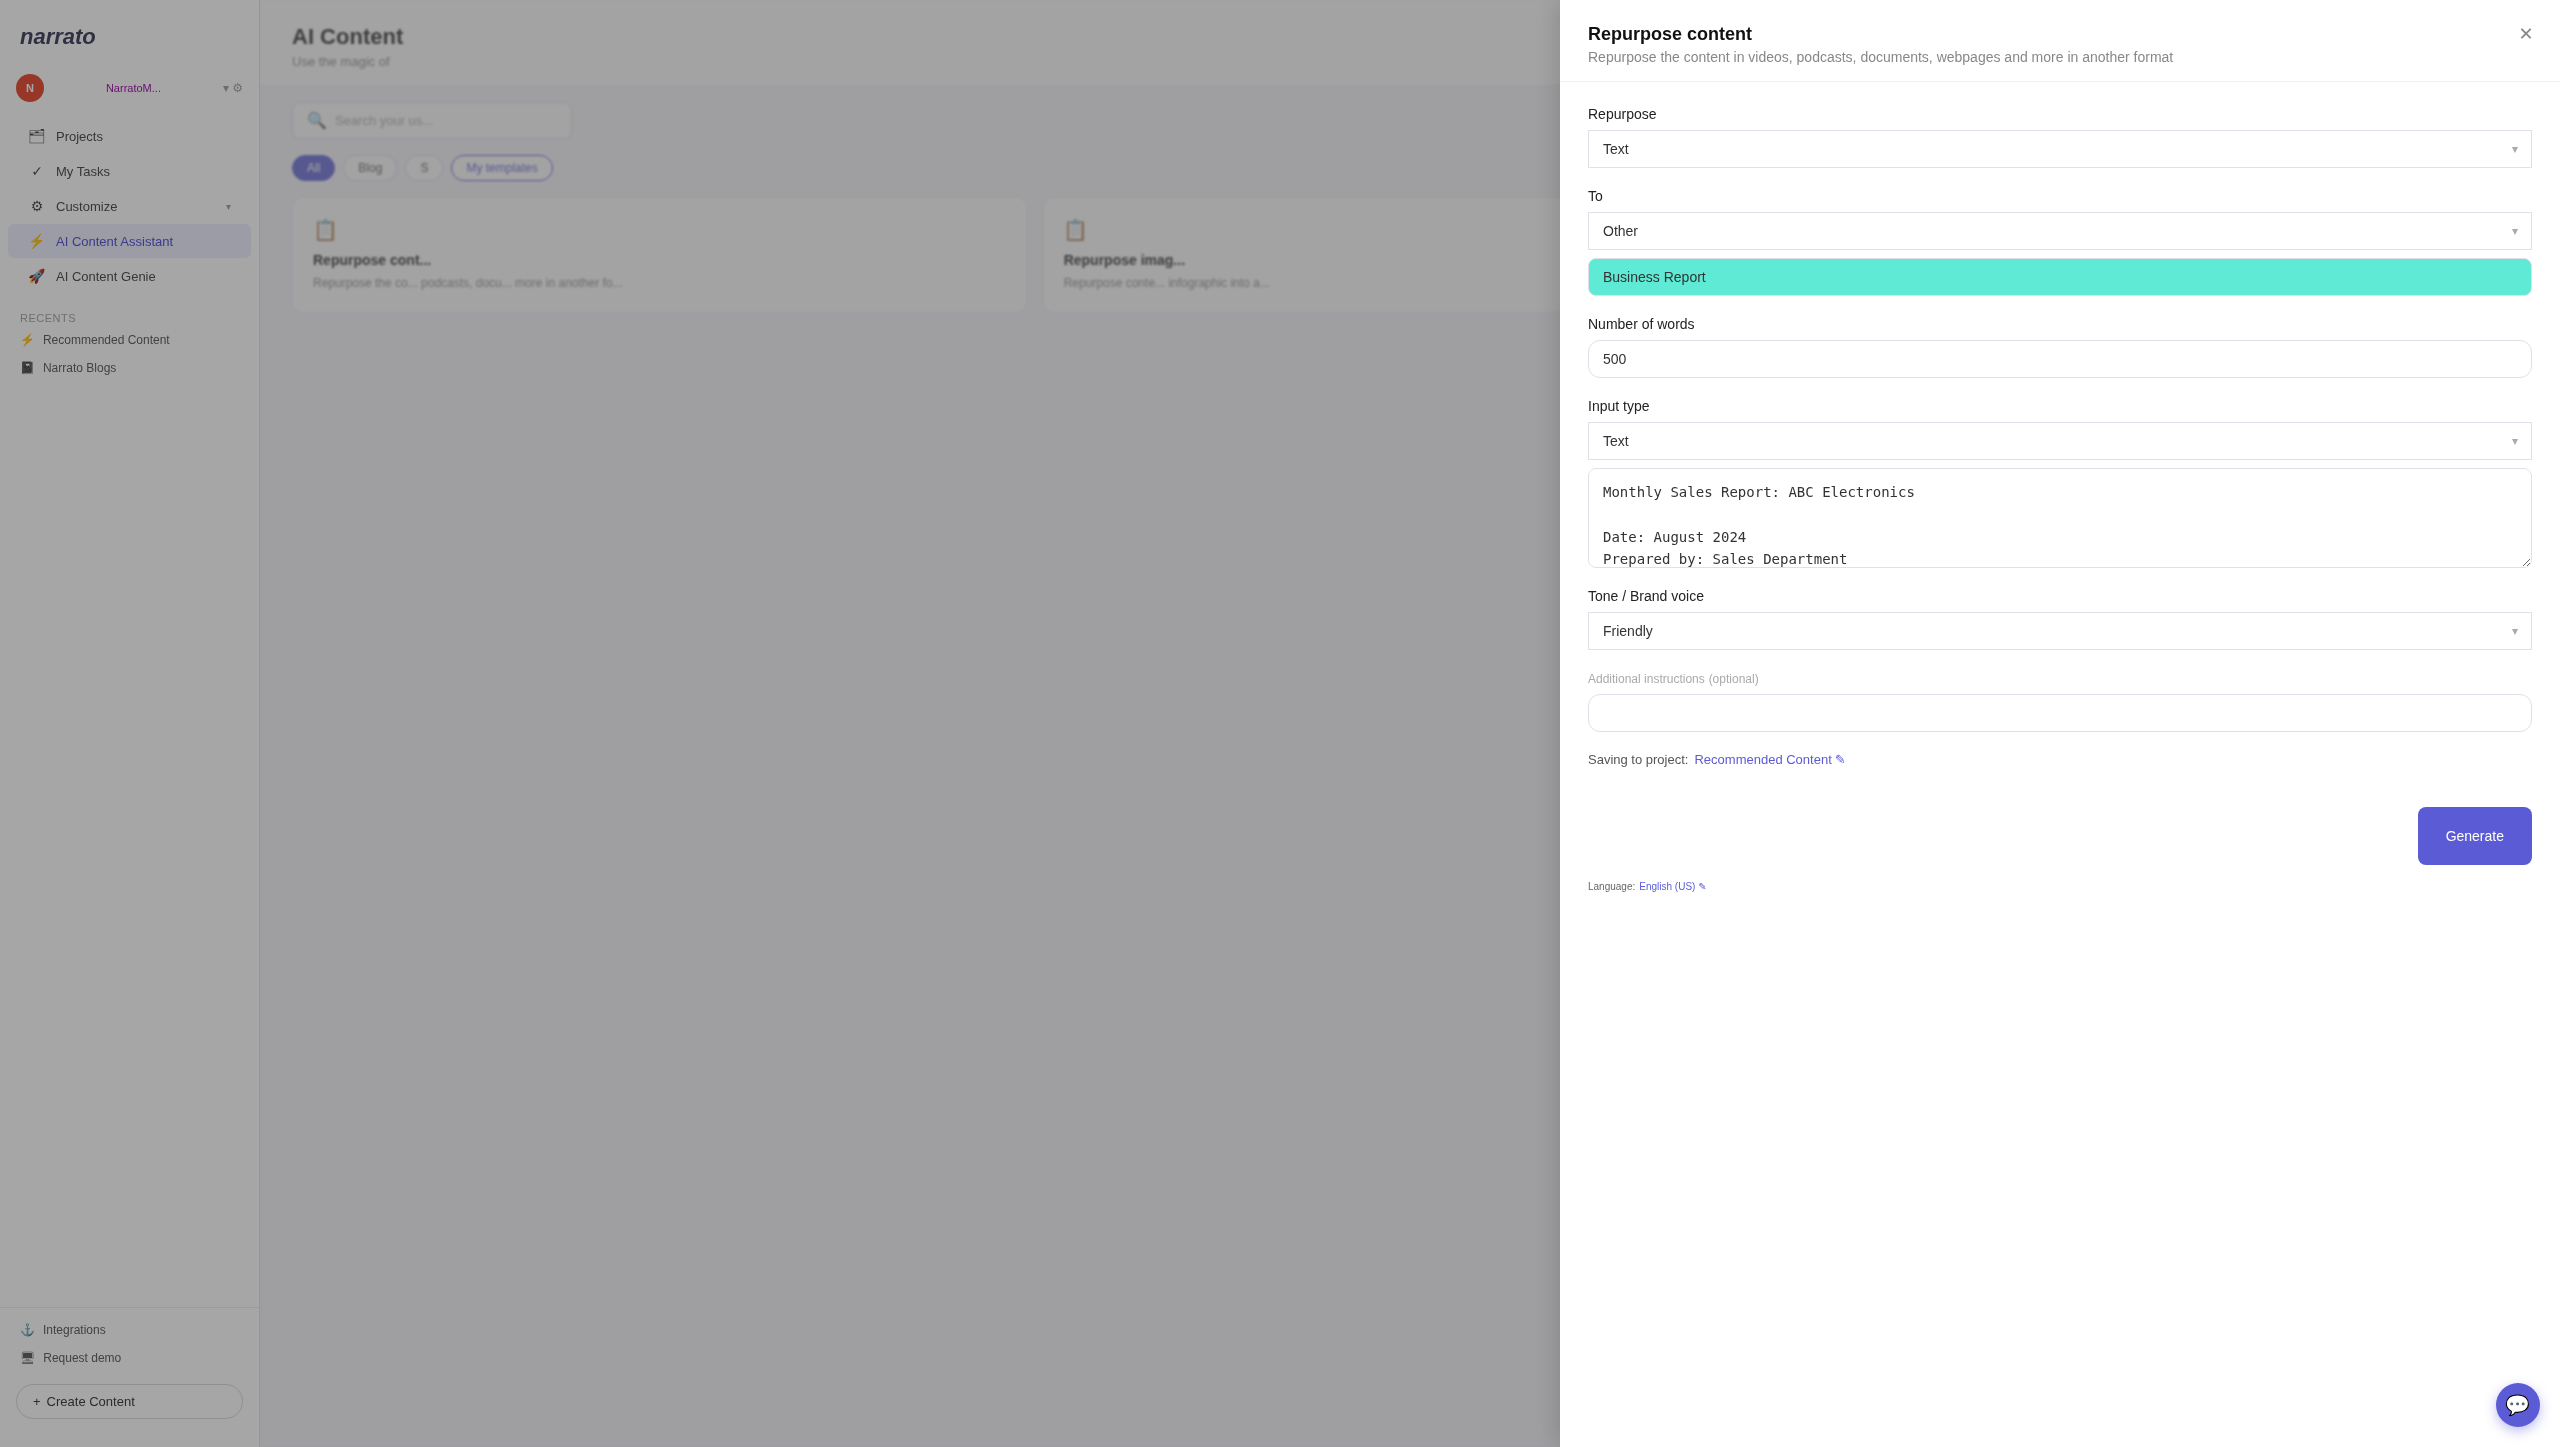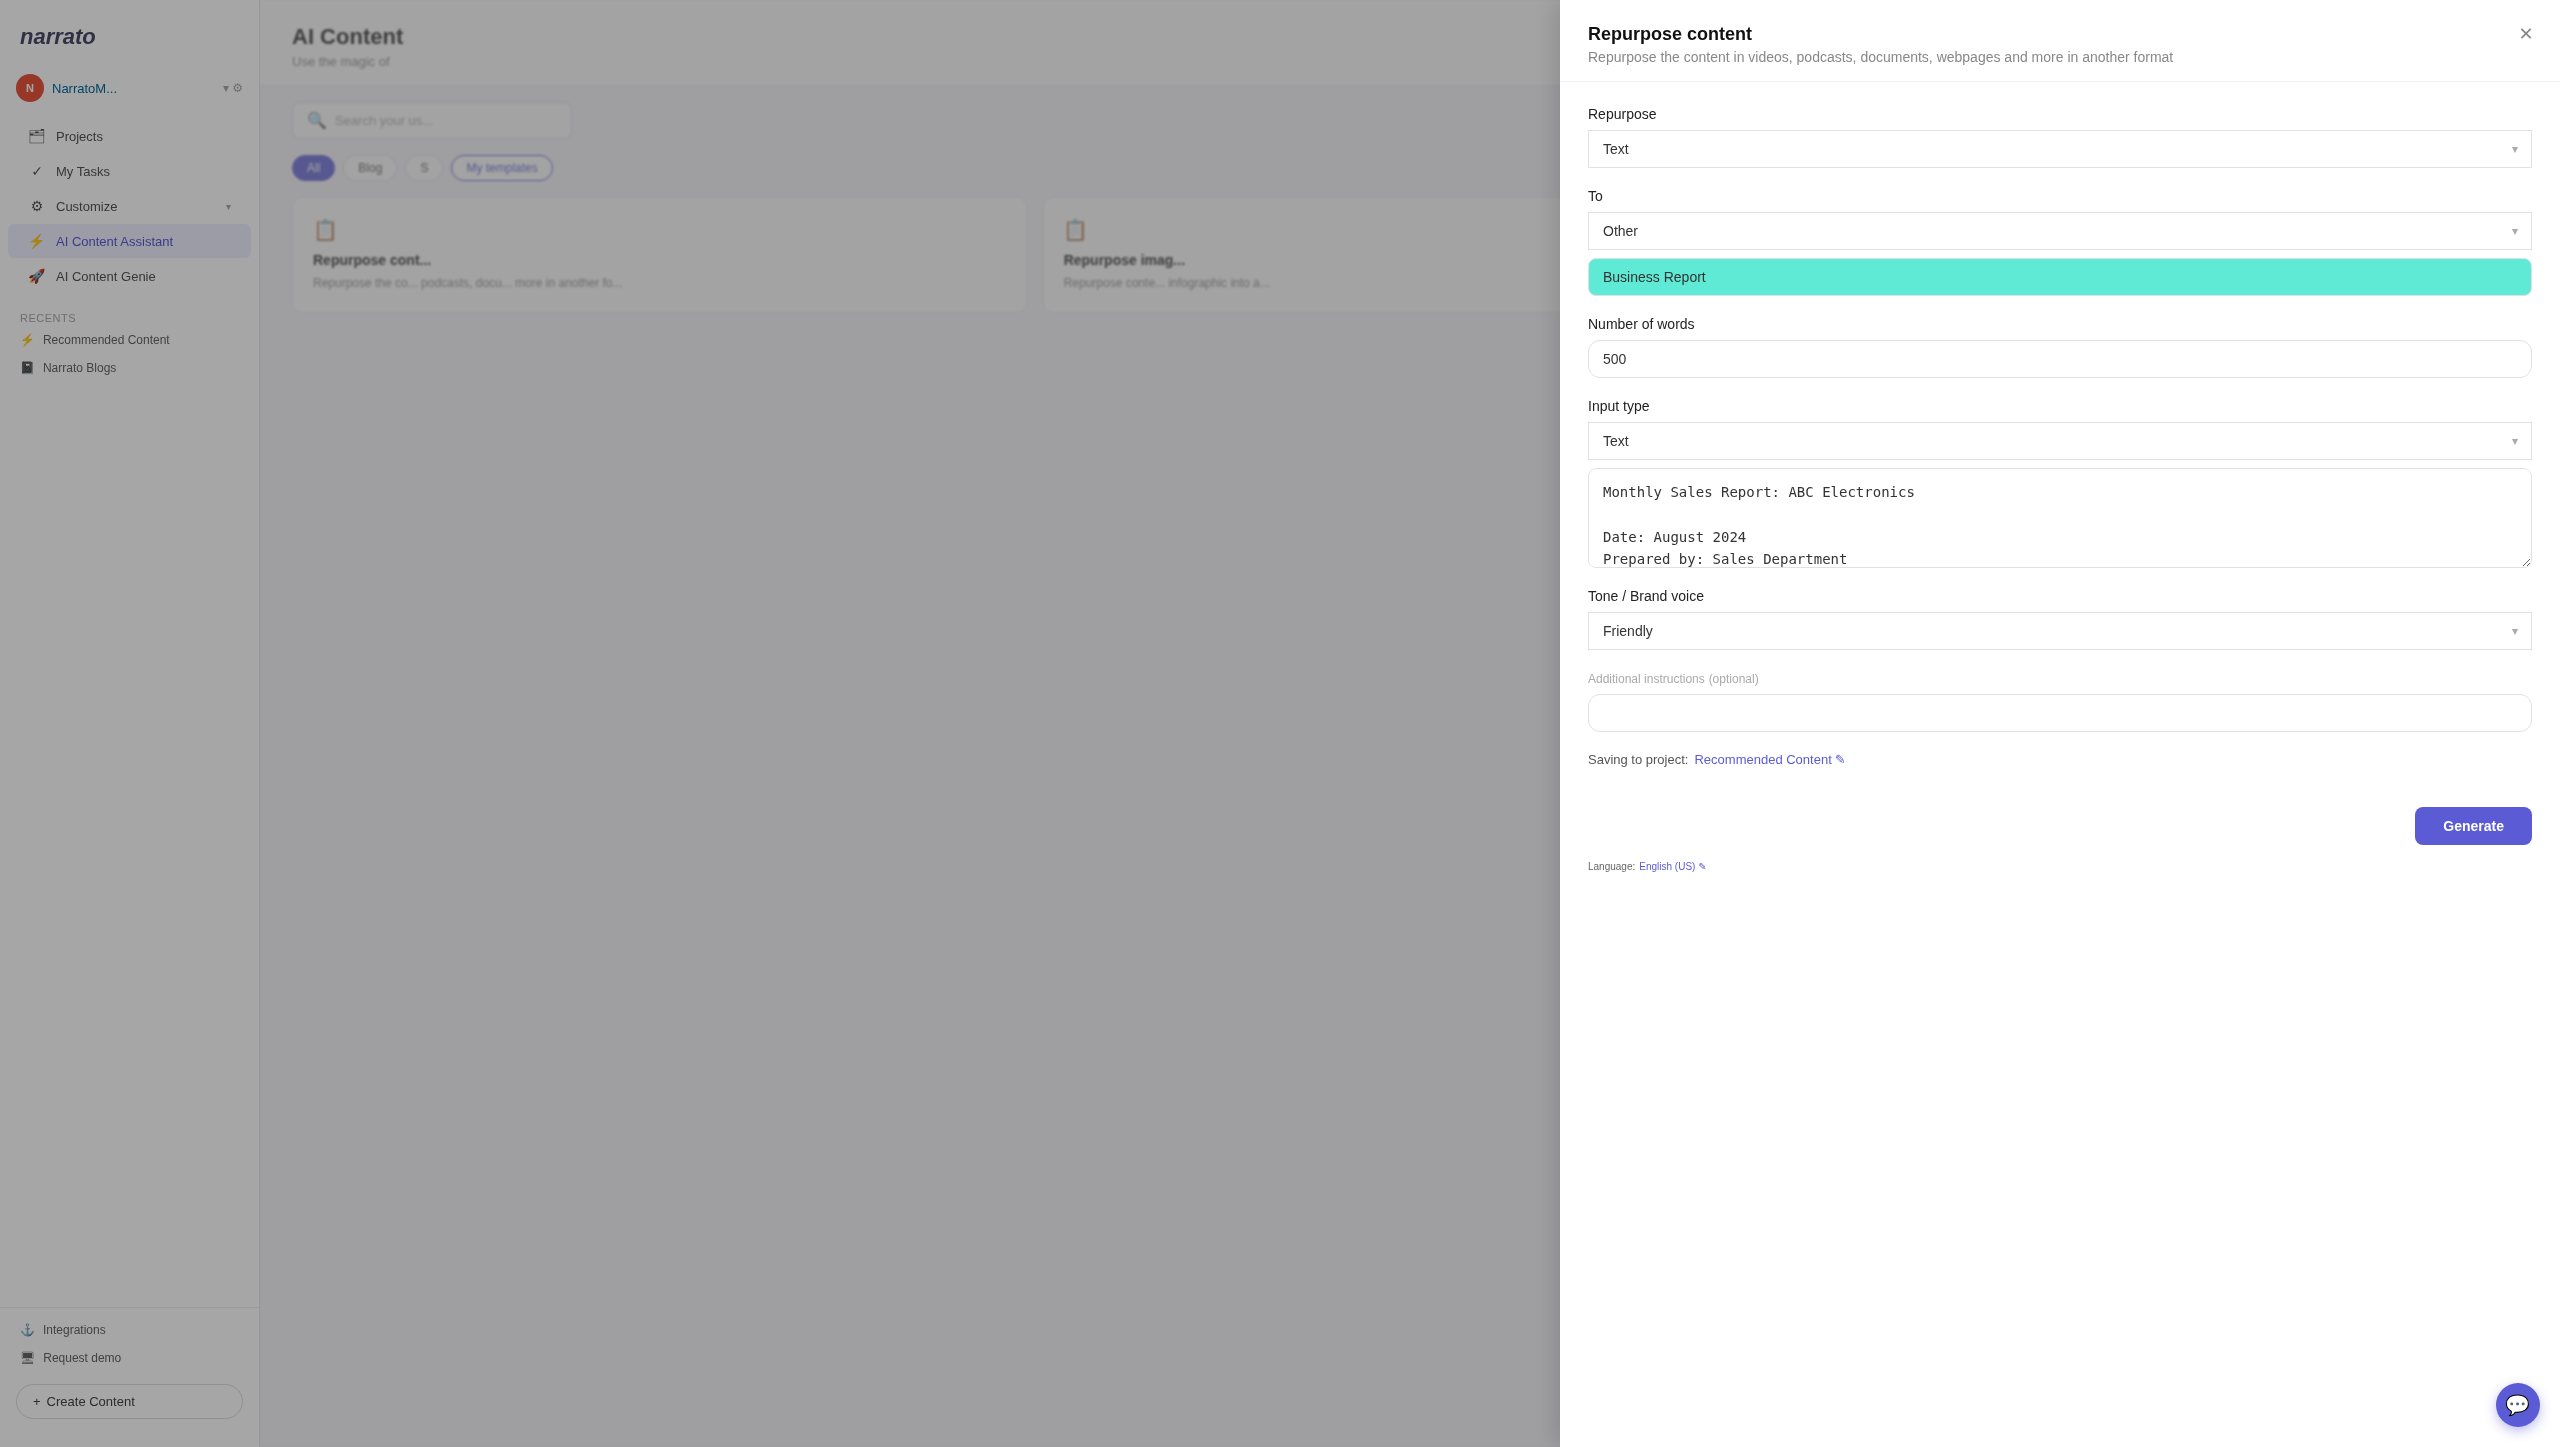--- a/index.html
+++ b/index.html
@@ -30,21 +30,21 @@
       gap: 8px;
       cursor: pointer;
     }
     .avatar {
       width: 28px; height: 28px;
       background: #e8553e;
       border-radius: 50%;
       display: flex; align-items: center; justify-content: center;
       color: #fff; font-size: 11px; font-weight: 600;
     }
-    .sidebar-user-name { font-size: 13px; color: #0369a1; flex: 1; }
+    .sidebar-user-name { font-size: 11px; color: #a21caf; flex: 1; text-align: center; }
     .sidebar-user-icons { display: flex; gap: 6px; color: #aaa; font-size: 12px; }
     .sidebar-nav { padding: 8px 0; }
     .sidebar-nav-item {
       display: flex; align-items: center; gap: 10px;
       padding: 9px 20px;
       font-size: 13px;
       color: #555;
       cursor: pointer;
       border-radius: 6px;
       margin: 1px 8px;
@@ -233,23 +233,23 @@
       padding: 16px 28px;
       display: flex;
       align-items: center;
       gap: 16px;
     }
     .generate-btn {
       background: #5b5bd6;
       color: #fff;
       border: none;
       border-radius: 8px;
-      padding: 11px 28px;
+      padding: 21px 28px;
       font-size: 14px;
-      font-weight: 700;
+      font-weight: 400;
       cursor: pointer;
       margin-left: auto;
     }
 
     .language-info {
       padding: 0 28px 16px;
       font-size: 10px;
       color: #666;
       display: flex;
       align-items: center;

